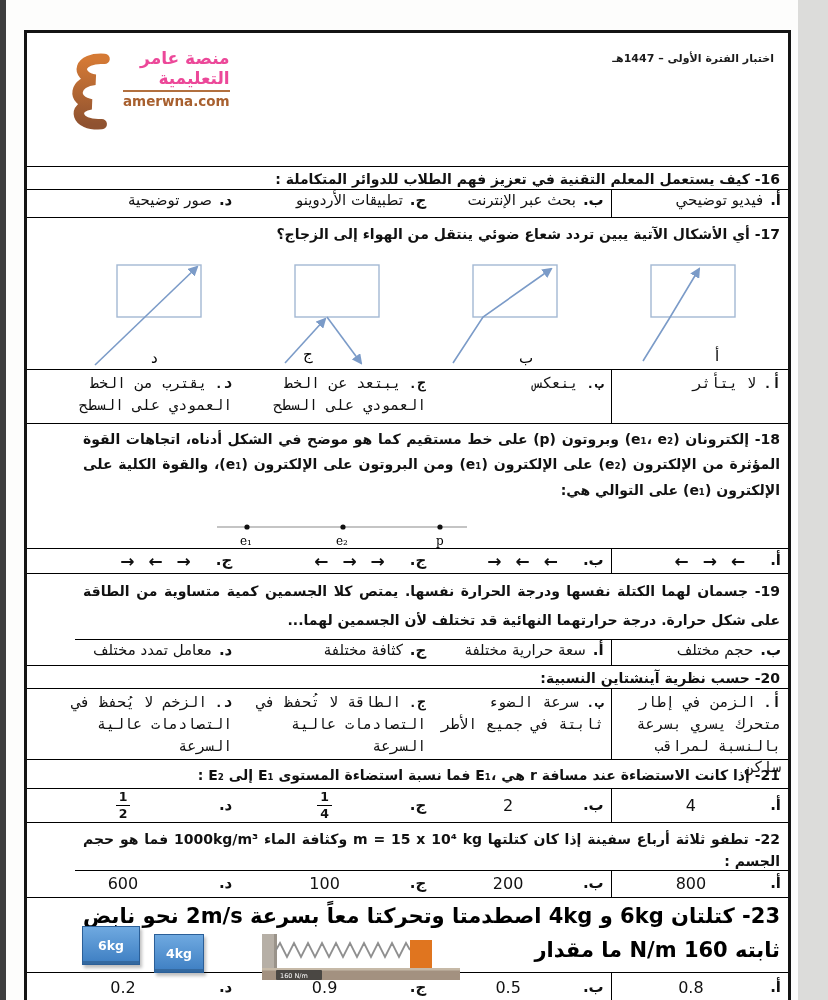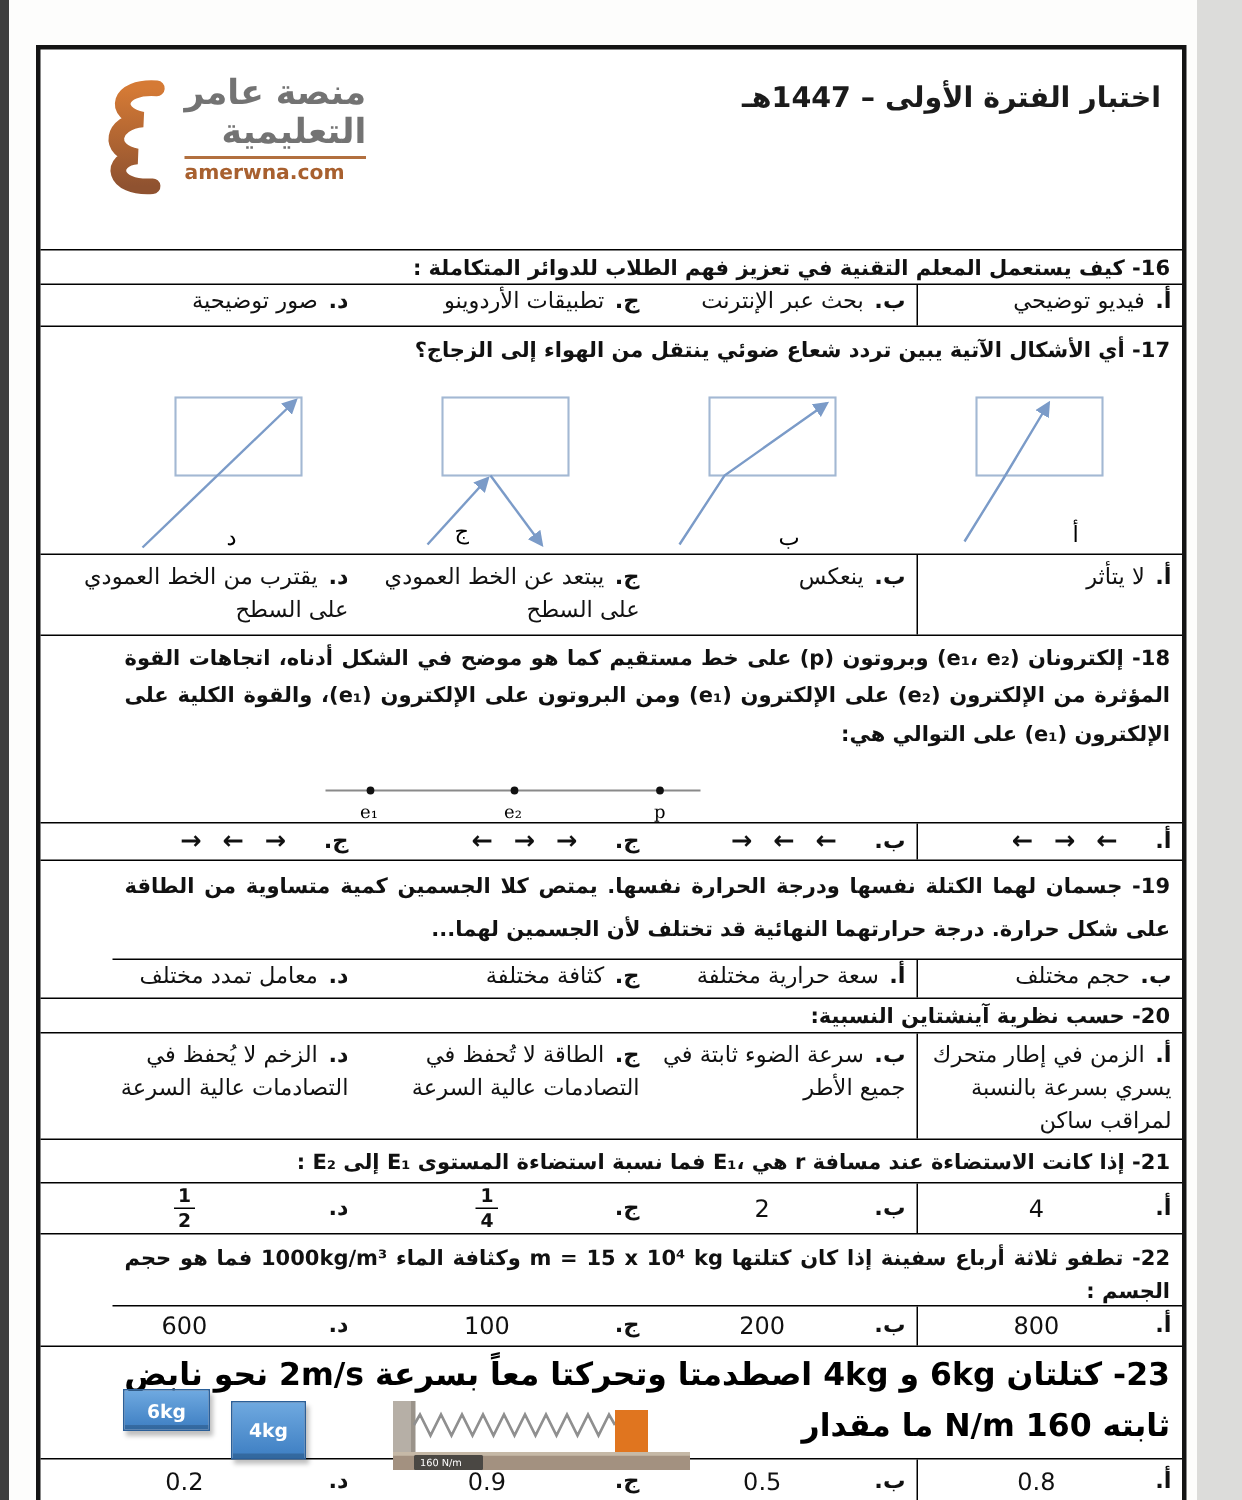--- a/index.html
+++ b/index.html
@@ -11,36 +11,36 @@
 
   .sheet { position:absolute; left:24px; top:30px; width:767px; height:980px;
            border:3px solid #141414; background:#fff; }
 
   .row { border-bottom:1px solid #000; position:relative; direction:rtl; }
   .row.noline { border-bottom:none; }
 
   
   .hdr { height:134px; }
   .hdr-text { position:absolute; right:14px; top:16px; text-align:right;
-              font-weight:bold; font-size:19px; line-height:1.75; color:#1b1b1b; }
+              font-weight:bold; font-size:11px; line-height:1.75; color:#1b1b1b; }
   .logo { position:absolute; left:36px; top:16px; direction:ltr; display:flex; gap:8px; }
   .logo-txt { text-align:right; }
-  .logo-l1,.logo-l2 { font-size:23px; font-weight:bold; color:#737373; line-height:1.15; }
+  .logo-l1,.logo-l2 { font-size:17px; font-weight:bold; color:#ec4899; line-height:1.15; }
   .logo-rule { height:2px; background:#b2703f; margin:2px 0 1px; }
   .logo-url { font-size:13.5px; font-weight:bold; color:#a8602f; direction:ltr; text-align:left; }
 
   
   .qtitle { font-weight:bold; font-size:14px; color:#111; padding:1px 8px 0;
             display:flex; align-items:center; }
   .qtitle.multi { display:block; line-height:1.82; text-align:justify; text-align-last:right; padding-top:3px;margin-left:48px; }
 
   
   .opts { display:flex; align-items:center; }
   .opts.top { align-items:flex-start; }
-  .opts.top .cell { padding-top:4px; }
+  .opts.top .cell { padding-top:4px;font-family:Liberation Mono, monospace; }
   .cell { height:100%; padding:0 7px; font-size:15px; color:#111; line-height:1.45; }
   .c1 { flex:0 0 23.3%; }
   .c2 { flex:0 0 23.3%; border-left:0; }
   .cell + .cell { border-left:0; }
   .c1,.c2,.c3 { border-left:1px solid #000; }
   .c3 { flex:0 0 25.5%; }
   .c4 { flex:0 0 27.9%; }
   .olabel { font-weight:bold; margin-left:7px; }
   .num { display:flex; align-items:center; }
   .num .oval { flex:1; text-align:center; font-size:16px; }
@@ -55,21 +55,21 @@
   
   .figrow { direction:ltr; display:flex; gap:32px; padding:10px 0 0 62px; }
   .minifig { width:146px; height:112px; }
   .linefig { direction:ltr; padding:8px 0 0 188px; }
   .q23wrap { padding-top:2px; }
   .q23line { font-weight:bold; font-size:21px; padding:0 8px; line-height:1.6; }
   .q23figs { position:absolute; left:55px; top:28px; direction:ltr; display:flex; align-items:flex-start; }
   .massbox { background:linear-gradient(#6fa9e0,#3d7ec2); border:1px solid #2b5f98; color:#fff;
              font-weight:bold; font-size:12.5px; display:flex; align-items:center; justify-content:center;
              box-shadow:inset 0 -3px 0 rgba(0,0,0,.18), 2px 3px 3px rgba(0,0,0,.25); }
-  .box6 { width:58px; height:28px; }
+  .box6 { width:58px; height:39px; }
   .box4 { width:50px; height:39px; margin:8px 0 0 14px; }
   .springsvg { margin:6px 0 0 56px; }
 
   svg text { font-family:"DejaVu Serif","Liberation Serif",serif; }
   .figlabel { font-family:"DejaVu Sans",sans-serif; font-size:15px; }
 </style>
 </head>
 <body>
 
 <svg width="0" height="0" style="position:absolute">

